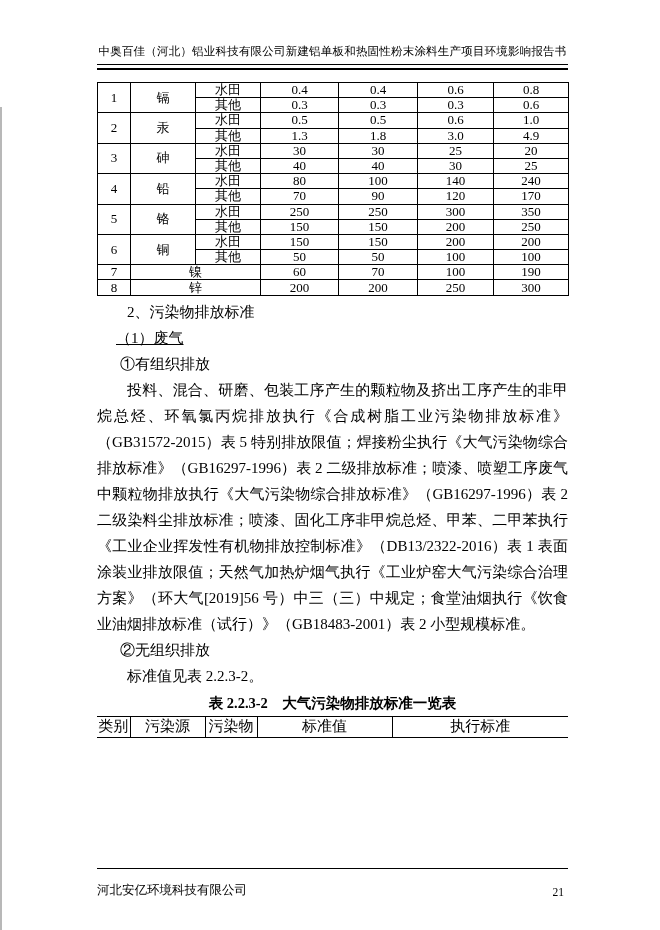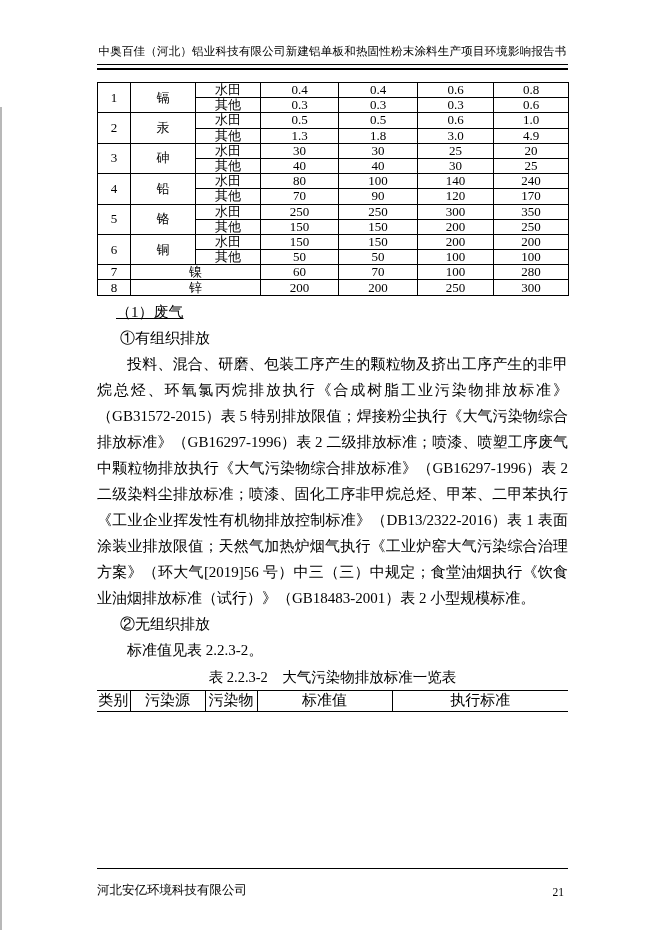--- a/index.html
+++ b/index.html
@@ -37,21 +37,21 @@
 
   
   .bt { margin-top:3px; font-size:15px; line-height:26px; text-align:justify; }
   .bt p { margin:0; }
   .ind2  { text-indent:30px; }
   .ind-paren { text-indent:19px;text-decoration:underline; }
   .ind-circ  { text-indent:23px; }
 
   
   .tbl-caption {
-    margin-top:5px; text-align:center; font-weight:normal;
+    margin-top:5px; text-align:center; font-weight:bold;
     font-size:14.5px; line-height:19px;
   }
   table.stds {
     margin-top:3px; width:471px; border-collapse:collapse; table-layout:fixed;
   }
   table.stds th {
     font-weight:normal; font-size:15px; height:20px; padding:0;
     text-align:center; vertical-align:middle;
     border-top:1.8px solid #000; border-bottom:1.8px solid #000;
     border-left:1px solid #000; border-right:1px solid #000;
@@ -184,34 +184,35 @@
           <td>50</td>
           <td>100</td>
           <td>100</td>
         </tr>
         <tr>
           <td>7</td>
           <td colspan="2">镍</td>
           <td>60</td>
           <td>70</td>
           <td>100</td>
-          <td>280</td>
+          <td>190</td>
         </tr>
         <tr>
           <td>8</td>
           <td colspan="2">锌</td>
           <td>200</td>
           <td>200</td>
           <td>250</td>
           <td>300</td>
         </tr>
       </tbody>
     </table>
 
     <div class="bt">
+      <p class="ind2">2、污染物排放标准</p>
       <p class="ind-paren">（1）废气</p>
       <p class="ind-circ">①有组织排放</p>
       <p class="ind2">投料、混合、研磨、包装工序产生的颗粒物及挤出工序产生的非甲烷总烃、环氧氯丙烷排放执行《合成树脂工业污染物排放标准》（GB31572-2015）表 5 特别排放限值；焊接粉尘执行《大气污染物综合排放标准》（GB16297-1996）表 2 二级排放标准；喷漆、喷塑工序废气中颗粒物排放执行《大气污染物综合排放标准》（GB16297-1996）表 2 二级染料尘排放标准；喷漆、固化工序非甲烷总烃、甲苯、二甲苯执行《工业企业挥发性有机物排放控制标准》（DB13/2322-2016）表 1 表面涂装业排放限值；天然气加热炉烟气执行《工业炉窑大气污染综合治理方案》（环大气[2019]56 号）中三（三）中规定；食堂油烟执行《饮食业油烟排放标准（试行）》（GB18483-2001）表 2 小型规模标准。</p>
       <p class="ind-circ">②无组织排放</p>
       <p class="ind2">标准值见表 2.2.3-2。</p>
     </div>
 
     <div class="tbl-caption">表 2.2.3-2　大气污染物排放标准一览表</div>
 
     <table class="stds">

